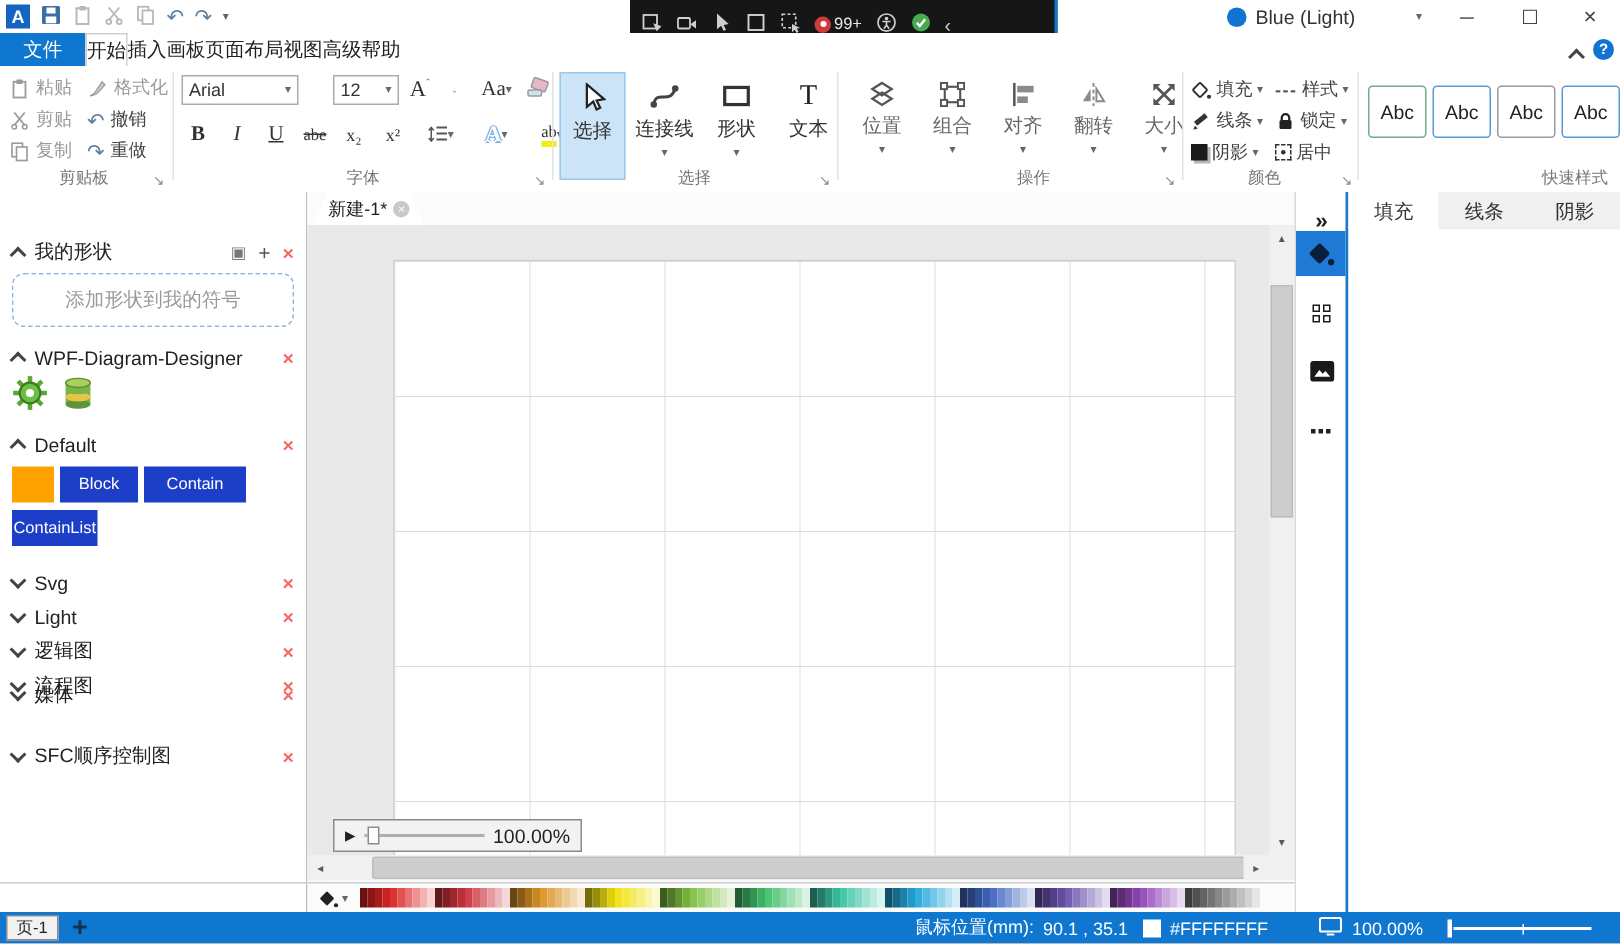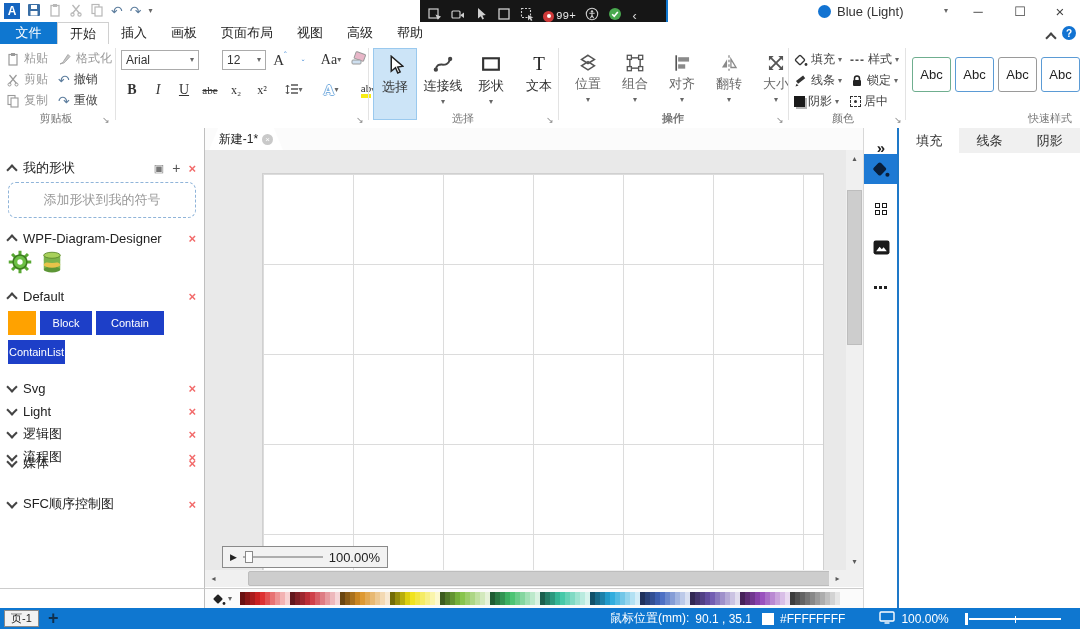--- a/index.html
+++ b/index.html
@@ -4,26 +4,26 @@
 <style>
   html,body{margin:0;padding:0;background:#9a9a9a;}
   .app{position:relative;width:1080px;height:629px;background:#ffffff;overflow:hidden;
        font-family:"Liberation Sans",sans-serif;font-size:12px;color:#333;}
   .abs{position:absolute;}
   .flex{display:flex;align-items:center;}
   .grey{color:#9a9a9a;}
   .caret{font-size:8px;color:#666;line-height:1;}
   
   .titlebar{left:0;top:0;width:1080px;height:22px;background:#fff;}
-  .vs-toolbar{left:420px;top:0;width:248px;height:22px;background:#161616;display:flex;align-items:center;gap:9px;padding:16px 8px;box-sizing:border-box;border-right:2px solid #0f77d0;font-family:Liberation Mono, monospace;}
+  .vs-toolbar{left:420px;top:0;width:285px;height:22px;background:#161616;display:flex;align-items:center;gap:9px;padding:16px 8px;box-sizing:border-box;border-right:2px solid #0f77d0;}
   .winbtn{width:40px;height:22px;display:flex;align-items:center;justify-content:center;color:#444;font-size:13px;}
   
   .menubar{left:0;top:22px;width:1080px;height:22px;background:#fff;border-bottom:1px solid #e2e2e2;display:flex;align-items:stretch;}
   .filebtn{width:57px;background:#0f77d0;color:#fff;display:flex;align-items:center;justify-content:center;font-size:13px;}
-  .mtab{padding:0 12px;display:flex;align-items:center;font-size:13px;color:#222;}
+  .mtab{padding:0 0;display:flex;align-items:center;font-size:13px;color:#222;}
   .mtab.active{background:#fff;border:1px solid #d0d0d0;border-bottom:1px solid #fff;margin-bottom:-1px;}
   
   .ribbon{left:0;top:44px;width:1080px;height:84px;background:#fff;border-bottom:1px solid #d4d4d4;}
   .gdiv{position:absolute;top:4px;height:72px;width:1px;background:#e3e3e3;}
   .glabel{position:absolute;bottom:2px;text-align:center;font-size:11px;color:#777;}
   .launcher{position:absolute;bottom:3px;font-size:9px;color:#888;line-height:1;}
   .clipitem{display:flex;align-items:center;gap:4px;height:19px;font-size:12px;color:#444;}
   .combo{background:#fff;border:1px solid #ababab;height:20px;display:flex;align-items:center;padding:0 4px;box-sizing:border-box;justify-content:space-between;}
   .fbtn{min-width:18px;height:20px;display:flex;align-items:center;justify-content:center;font-family:"Liberation Serif",serif;font-size:14px;color:#333;}
   .bigbtn{width:44px;height:72px;display:flex;flex-direction:column;align-items:center;justify-content:flex-start;padding-top:6px;box-sizing:border-box;gap:3px;font-size:12px;color:#333;}
@@ -285,20 +285,21 @@
       </span>
       <span class="fbtn" style="width:30px;">
         <span style="font-size:11px;border-bottom:4px solid #f7ec13;padding-bottom:0;">ab</span>
         <span class="caret">▾</span>
       </span>
       <span class="fbtn" style="width:28px;">
         <span style="font-weight:bold;border-bottom:4px solid #c00000;">A</span>
         <span class="caret">▾</span>
       </span>
     </div>
+    <div class="glabel" style="left:117px;width:250px;">字体</div>
     <span class="launcher" style="left:356px;">↘</span>
     <div class="gdiv" style="left:368px;"></div>
 
     <div class="abs flex" style="left:373px;top:4px;gap:4px;align-items:flex-start;">
       <div class="bigbtn sel">
         <svg width="18" height="20" viewBox="0 0 14 16">
             <path d="M4 1 L4 13 L7.4 10.2 L9.2 14.4 L11.1 13.5 L9.2 9.6 L13.2 8.9 Z" fill="#fff" stroke="#222" stroke-width="1.2"></path>
           </svg>
         <span style="font-size:13px;">选择</span>
       </div>
@@ -370,21 +371,21 @@
             <path d="M3.2 10.8 L10.8 3.2 M3.2 3.2 L10.8 10.8" stroke="#555" stroke-width="1.4"></path>
             <polygon points="1.5,1.5 5.2,1.5 1.5,5.2" fill="#555"></polygon>
             <polygon points="12.5,1.5 8.8,1.5 12.5,5.2" fill="#555"></polygon>
             <polygon points="1.5,12.5 5.2,12.5 1.5,8.8" fill="#555"></polygon>
             <polygon points="12.5,12.5 8.8,12.5 12.5,8.8" fill="#555"></polygon>
           </svg>
         <span style="font-size:13px;color:#666;">大小</span>
           <span class="caret">▾</span>
       </div>
     </div>
-    <div class="glabel" style="left:560px;width:226px;font-weight:bold;">操作</div>
+    <div class="glabel" style="left:576px;width:226px;">操作</div>
     <span class="launcher" style="left:776px;">↘</span>
     <div class="gdiv" style="left:788px;"></div>
 
     <div class="abs" style="left:794px;top:6px;display:flex;flex-direction:column;gap:2px;">
       <div class="colitem">
         <svg class="icon14" viewBox="0 0 14 14">
             <g transform="rotate(45 6 7)">
               <rect x="2.5" y="3.5" width="7" height="7" rx="1" fill="none" stroke="#333" stroke-width="1.3"></rect>
             </g>
             <circle cx="12" cy="11.5" r="1.4" fill="#333"></circle>

